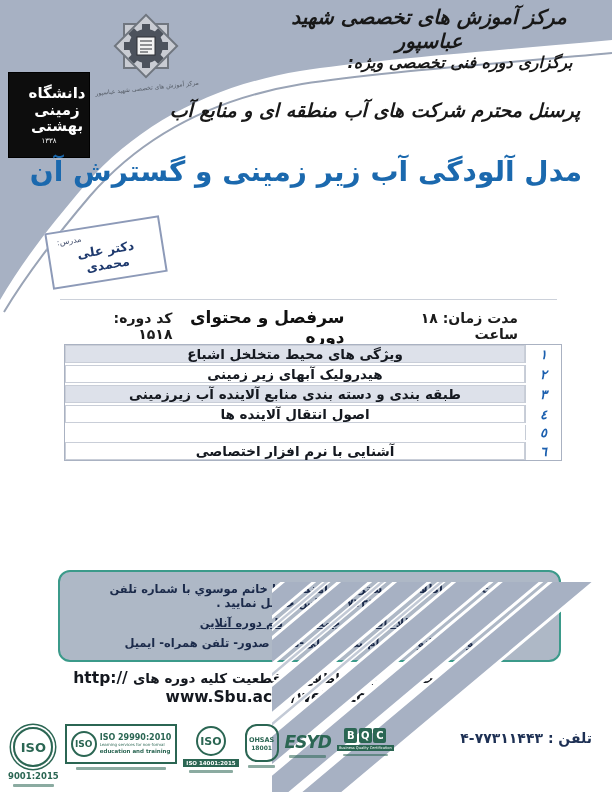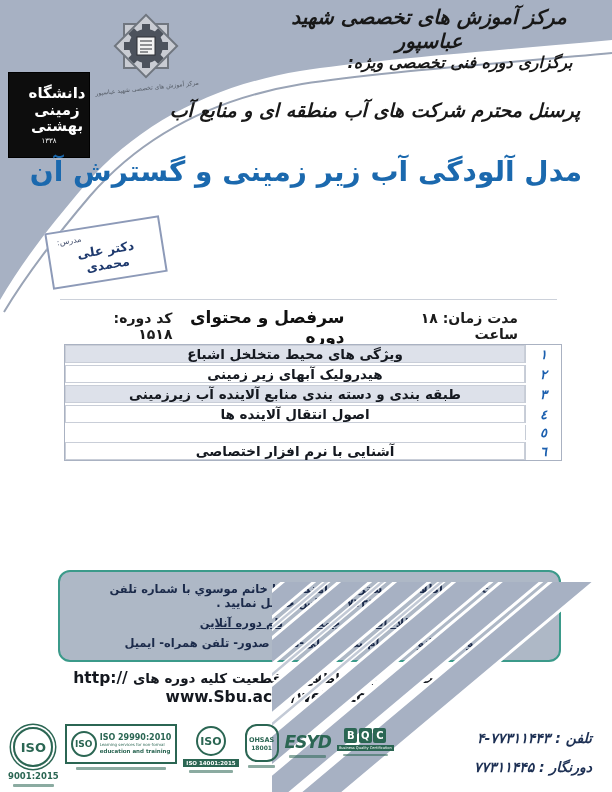--- a/index.html
+++ b/index.html
@@ -60,21 +60,21 @@
               display:flex; flex-direction:column; justify-content:center; gap:6px; padding:6px 14px; }
   .info-box div { text-align:center; font-size:11.5px; font-weight:bold; color:#1b2a4a; }
   .info-box .underlined { text-decoration:underline; }
 
   .website-line { position:absolute; top:668px; left:28px; width:475px; direction:rtl; text-align:center; }
   .website-line .cap { font-size:13.5px; font-weight:bold; color:#14181f; }
   .website-line .url { font-size:15.5px; font-weight:bold; color:#14181f; direction:ltr; unicode-bidi:embed; }
 
   
   .stripes-svg { position:absolute; right:0; bottom:0; }
-  .contact { position:absolute; right:20px; top:730px; direction:rtl; text-align:right; z-index:5;font-style:italic; }
+  .contact { position:absolute; right:20px; top:730px; direction:rtl; text-align:right; z-index:5; }
   .contact .row { font-size:14px; font-weight:bold; color:#1d3054; margin-bottom:13px;
                   text-shadow:0 0 3px #fff, 0 0 5px #fff, 1px 1px 2px #fff; }
 
   
   .iso-strip { position:absolute; left:8px; top:724px; display:flex; align-items:flex-start; gap:6px; z-index:4; }
   .badge { display:flex; flex-direction:column; align-items:center; color:#2b6653; }
   .cert-bar { width:80%; height:2.5px; background:#2b6653; opacity:.55; margin-top:3px; border-radius:1px; }
   .iso-circle { border:2px solid #2b6653; border-radius:50%; display:flex; align-items:center; justify-content:center;
                 font-weight:800; }
   .b1 .iso-circle { width:40px; height:40px; font-size:13px; box-shadow:0 0 0 2px #fff, 0 0 0 3.5px #2b6653; margin:3px; }
@@ -206,24 +206,20 @@
       <rect x="-20" y="-10" width="480" height="26" rx="13" fill="#a7b1c3" stroke="#ffffff" stroke-width="3"></rect>
       <rect x="-20" y="22" width="480" height="28" rx="14" fill="#a7b1c3" stroke="#ffffff" stroke-width="3"></rect>
     </g>
   </svg>
 
   <div class="contact">
     <div class="row">
       <span>تلفن :</span>
       <span>۷۷۳۱۱۴۴۳-۴</span>
     </div>
-    <div class="row">
-      <span>دورنگار :</span>
-      <span>۷۷۳۱۱۴۴۵</span>
-    </div>
   </div>
 
   <div class="iso-strip">
     <div class="badge b1">
       <div class="iso-circle">ISO</div>
       <div class="scope">9001:2015</div>
       <div class="cert-bar"></div>
     </div>
     <div class="badge b2">
       <div class="frame">

